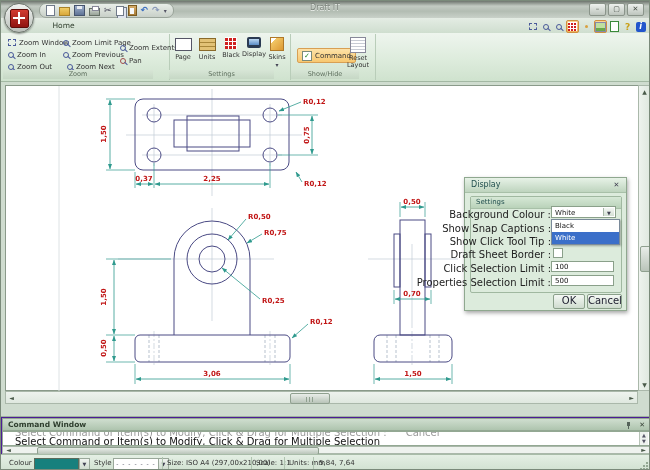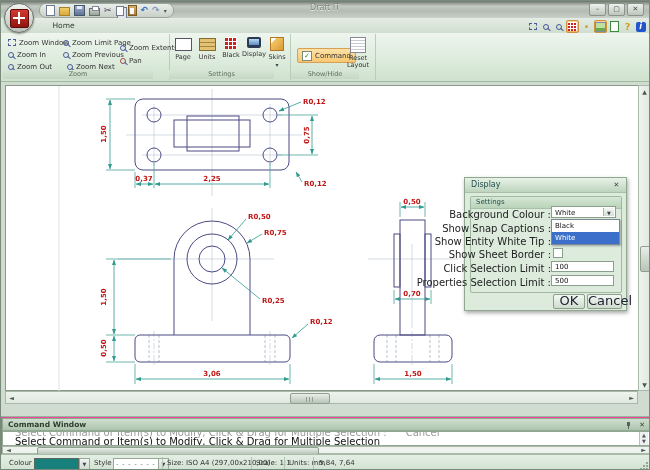--- a/index.html
+++ b/index.html
@@ -77,24 +77,24 @@
   .groupbox{position:absolute;left:5px;top:18px;width:150px;height:95px;border:1px solid #a0b8a0;border-radius:2px;}
   .group-hdr{position:absolute;left:0;top:0;right:0;height:11px;background:linear-gradient(#d6e8d6,#b9d2b9);border-bottom:1px solid #a8c0a8;color:#23504f;font-size:7px;line-height:11px;padding-left:5px;}
   .dlg-label{position:absolute;right:75px;white-space:nowrap;font-size:10px;color:#222;}
   .dlg-combo{position:absolute;left:86px;top:28px;width:65px;height:12px;background:#fff;border:1px solid #8aa08a;font-size:7px;line-height:12px;padding-left:3px;box-sizing:border-box;}
   .combo-arrow{position:absolute;right:1px;top:1px;bottom:1px;width:10px;background:linear-gradient(#f4f7f4,#d4e0d4);border-left:1px solid #a8b8a8;font-size:5px;text-align:center;line-height:10px;color:#445;}
   .dd-list{position:absolute;left:86px;top:41px;width:67px;background:#fff;border:1px solid #7a8a9a;z-index:40;box-shadow:1px 1px 2px rgba(0,0,0,.3);}
   .dd-item{height:12px;line-height:12px;font-size:7px;padding-left:3px;color:#111;}
   .dd-item.sel{background:#3b6fc9;color:#fff;}
   .dlg-check{position:absolute;left:88px;width:8px;height:8px;background:#fff;border:1px solid #8aa08a;font-size:7px;line-height:8px;text-align:center;color:#333;}
   .dlg-input{position:absolute;left:86px;width:63px;height:11px;background:#fff;border:1px solid #8aa08a;font-size:7px;padding:0 0 0 3px;box-sizing:border-box;font-family:"DejaVu Sans",sans-serif;color:#111;}
-  .dlg-btn{position:absolute;height:13px;background:linear-gradient(#f4f8f4,#cfdccf);border:1px solid #8aa08a;border-radius:2px;font-size:13px;line-height:12px;text-align:center;color:#223;}
-
-  
-  .cmdwin{position:absolute;left:0;top:415px;width:650px;height:38px;background:#ec4899;border-top:1px solid #9fb29f;}
+  .dlg-btn{position:absolute;height:13px;background:linear-gradient(#f4f8f4,#cfdccf);border:1px solid #8aa08a;border-radius:2px;font-size:10px;line-height:12px;text-align:center;color:#223;}
+
+  
+  .cmdwin{position:absolute;left:0;top:415px;width:650px;height:38px;background:#4c1d95;border-top:1px solid #9fb29f;}
   .cmd-hdr{position:absolute;left:1px;right:1px;top:1px;height:13px;background:linear-gradient(#cfdecf,#aec4ae);border:1px solid #93a893;font-size:7.5px;font-weight:bold;color:#2f3f2f;line-height:12px;padding-left:5px;box-sizing:border-box;}
   .pin-ico{position:absolute;right:17px;top:3px;width:7px;height:7px;}
   .pin-ico::before{content:"";position:absolute;left:2px;top:0;width:3px;height:4px;background:#55635a;}
   .pin-ico::after{content:"";position:absolute;left:3px;top:4px;width:1px;height:3px;background:#55635a;}
   .cmd-close{position:absolute;right:4px;top:1px;font-size:7px;color:#3a463a;line-height:11px;}
   .cmd-body{position:absolute;left:1px;right:1px;top:14px;height:15px;background:#fff;border:1px solid #93a893;overflow:hidden;box-sizing:border-box;}
   .cmd-line{white-space:pre;font-size:10px;line-height:9px;padding-left:12px;}
   .cmd-history{color:#9a9a9a;margin-top:-4px;}
   .cmd-prompt{color:#111;}
   .cmd-mini-scroll{position:absolute;right:1px;top:0;width:8px;height:100%;background:#eef2ee;border-left:1px solid #b8c4b8;font-size:5px;color:#556;text-align:center;line-height:6px;}
@@ -388,23 +388,23 @@
       <div class="dlg-close">✕</div>
       <div class="groupbox">
         <div class="group-hdr">Settings</div>
       </div>
       <div class="dlg-label" style="top:31px">Background Colour :</div>
       <div class="dlg-combo">
         <span>White</span>
         <span class="combo-arrow">▼</span>
       </div>
       <div class="dlg-label" style="top:45px">Show Snap Captions :</div>
-      <div class="dlg-label" style="top:58px">Show Entity White Tip :</div>
+      <div class="dlg-label" style="top:58px">Show Click Tool Tip :</div>
       <div class="dlg-check" style="top:57px">✓</div>
-      <div class="dlg-label" style="top:71px">Show Sheet Border :</div>
+      <div class="dlg-label" style="top:71px">Draft Sheet Border :</div>
       <div class="dlg-check" style="top:70px"></div>
       <div class="dlg-label" style="top:85px">Click Selection Limit :</div>
       <input class="dlg-input" style="top: 83px;" value="100">
       <div class="dlg-label" style="top:99px">Properties Selection Limit :</div>
       <input class="dlg-input" style="top: 97px;" value="500">
       <div class="dd-list">
         <div class="dd-item">Black</div>
         <div class="dd-item sel">White</div>
       </div>
       <div class="dlg-btn" style="left:88px;top:116px;width:30px">OK</div>

